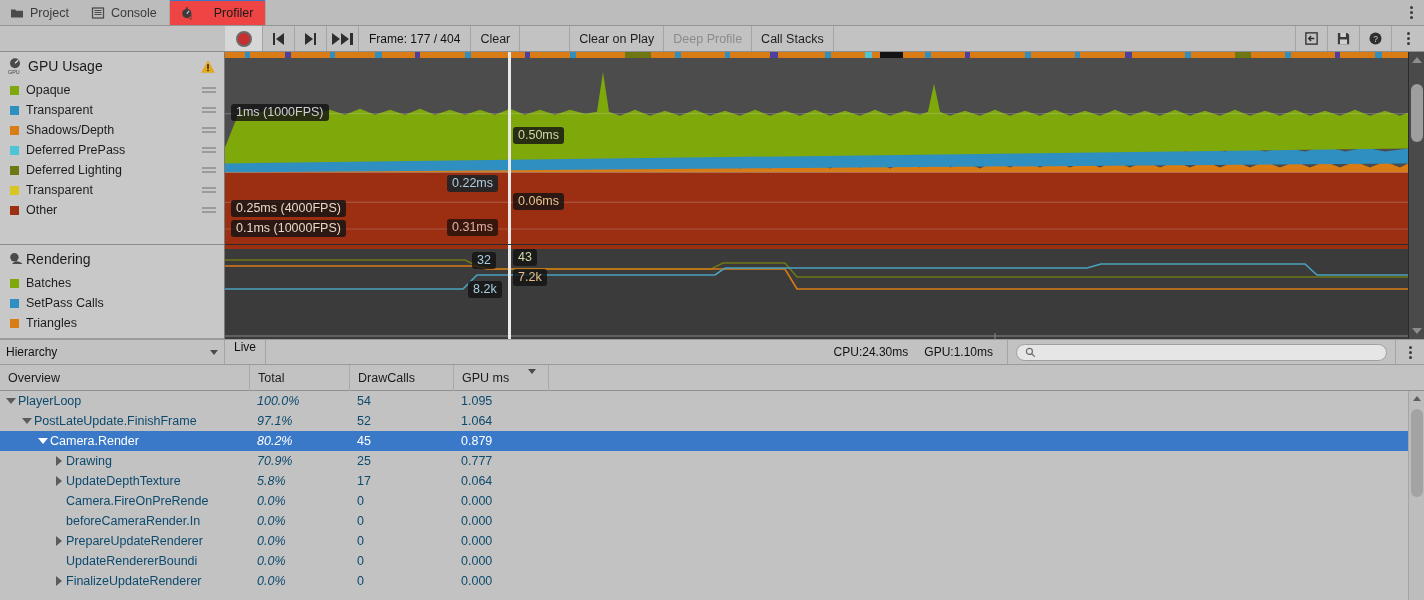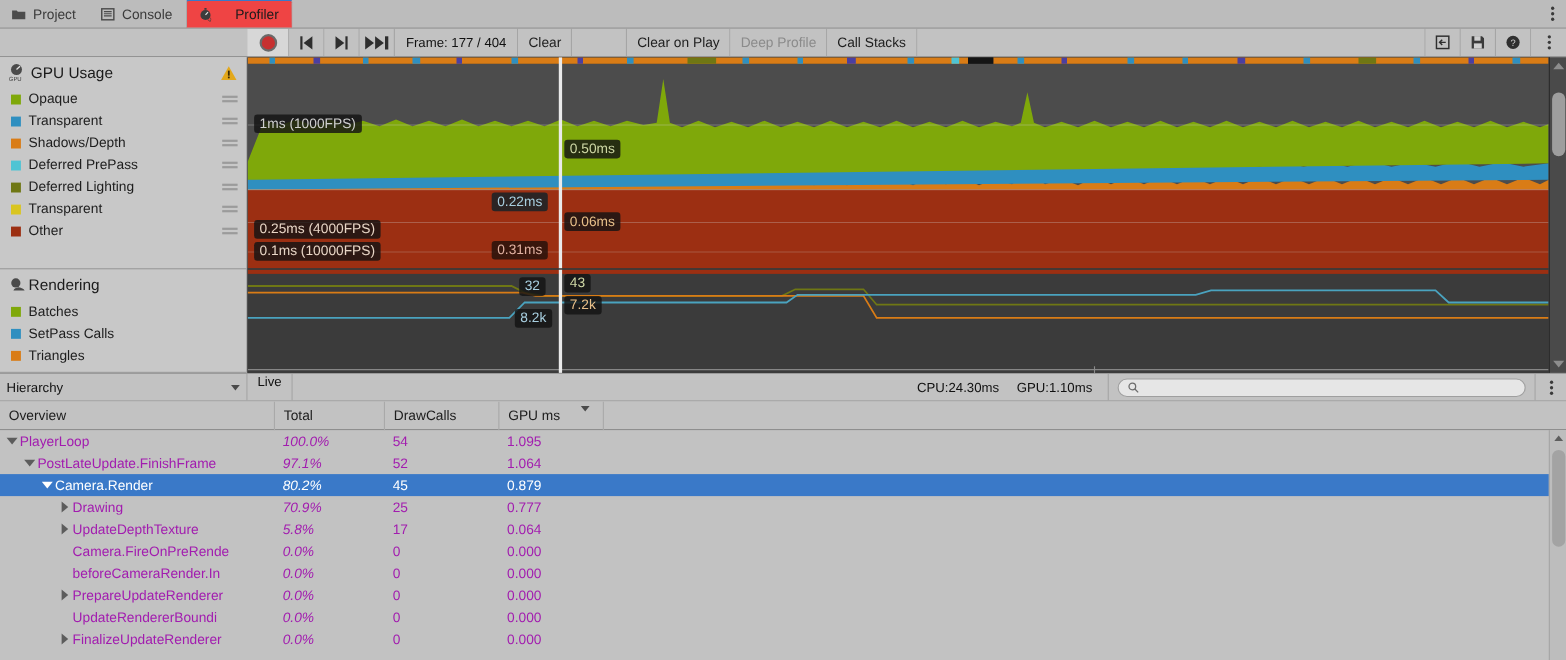--- a/index.html
+++ b/index.html
@@ -137,21 +137,21 @@
   .th { font-size: 12.5px; color: #1c1c1c; display: flex; align-items: center; padding-left: 8px; height: 26px; position: relative; cursor: pointer; }
   .th + .th { border-left: 1px solid #a9a9a9; }
   .th.c0 { width: 249px; flex: 0 0 249px; }
   .th.c1 { width: 100px; flex: 0 0 100px; }
   .th.c2 { width: 104px; flex: 0 0 104px; }
   .th.c3 { width: 95px; flex: 0 0 95px; }
   .th.rest { flex: 1; border-left: 1px solid #a9a9a9; }
   .sortcaret { width:0;height:0;border-left:4px solid transparent;border-right:4px solid transparent;border-top:5px solid #4a4a4a; position: absolute; right: 12px; top: 4px; }
 
   .tbody { flex: 1; overflow: hidden; }
-  .trow { height: 20px; display: flex; align-items: center; font-size: 12.5px; color: #a21caf; }
+  .trow { height: 20px; display: flex; align-items: center; font-size: 12.5px; color: #0c4a6e; }
   .trow.sel { background: #3a79c8; color: #fff; }
   .tc { height: 20px; display: flex; align-items: center; overflow: hidden; white-space: nowrap; }
   .tc.c0 { width: 249px; flex: 0 0 249px; padding-right: 2px; }
   .tc.c1 { width: 100px; flex: 0 0 100px; padding-left: 8px; font-style: italic; }
   .tc.c2 { width: 104px; flex: 0 0 104px; padding-left: 8px; }
   .tc.c3 { width: 95px; flex: 0 0 95px; padding-left: 8px; }
   .twisty { width: 14px; flex: 0 0 14px; display: flex; align-items: center; justify-content: center; }
   .tri-dn { width:0;height:0;border-left:5px solid transparent;border-right:5px solid transparent;border-top:6px solid #5c5c5c; }
   .trow.sel .tri-dn { border-top-color: #ffffff; }
   .tri-rt { width:0;height:0;border-top:5px solid transparent;border-bottom:5px solid transparent;border-left:6px solid #5c5c5c; }

